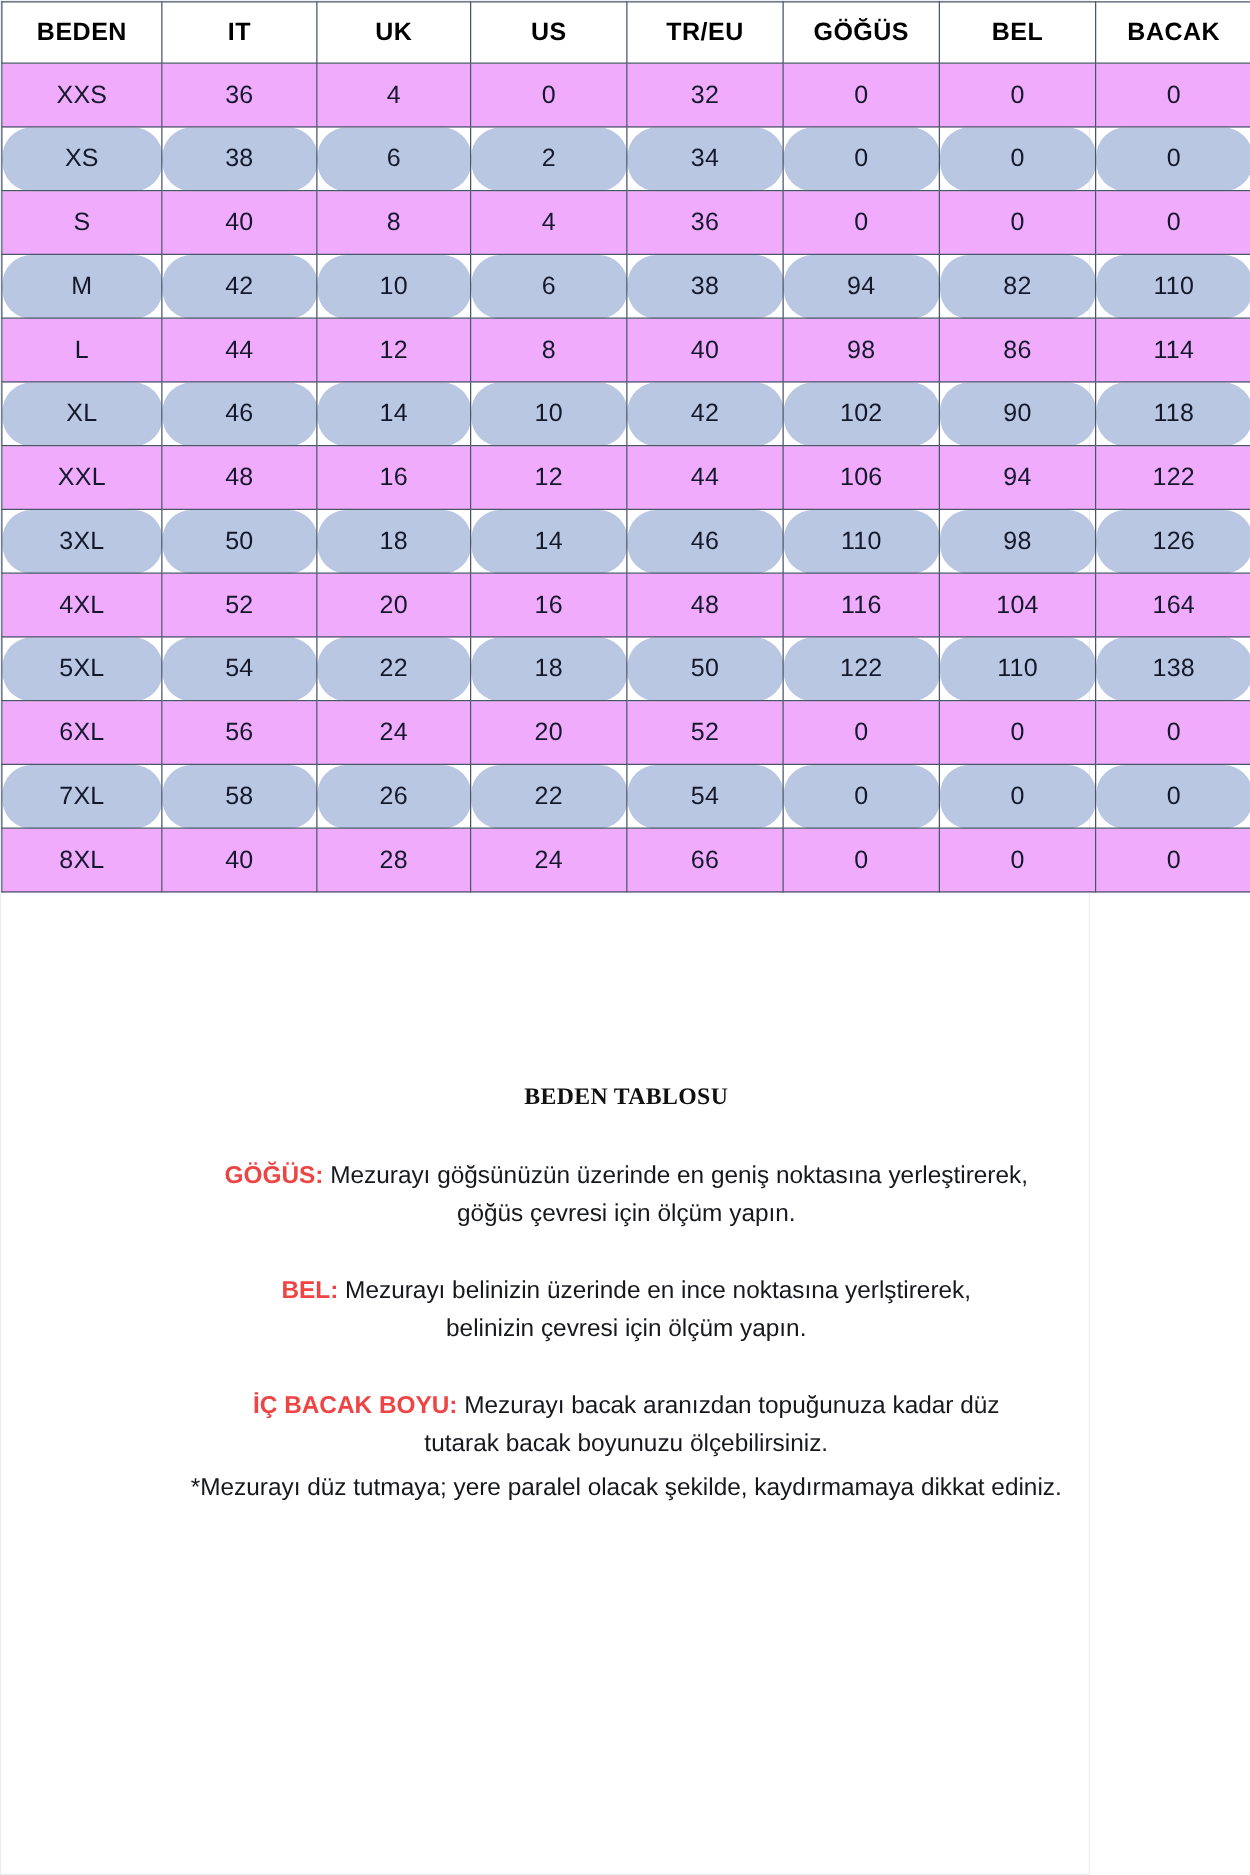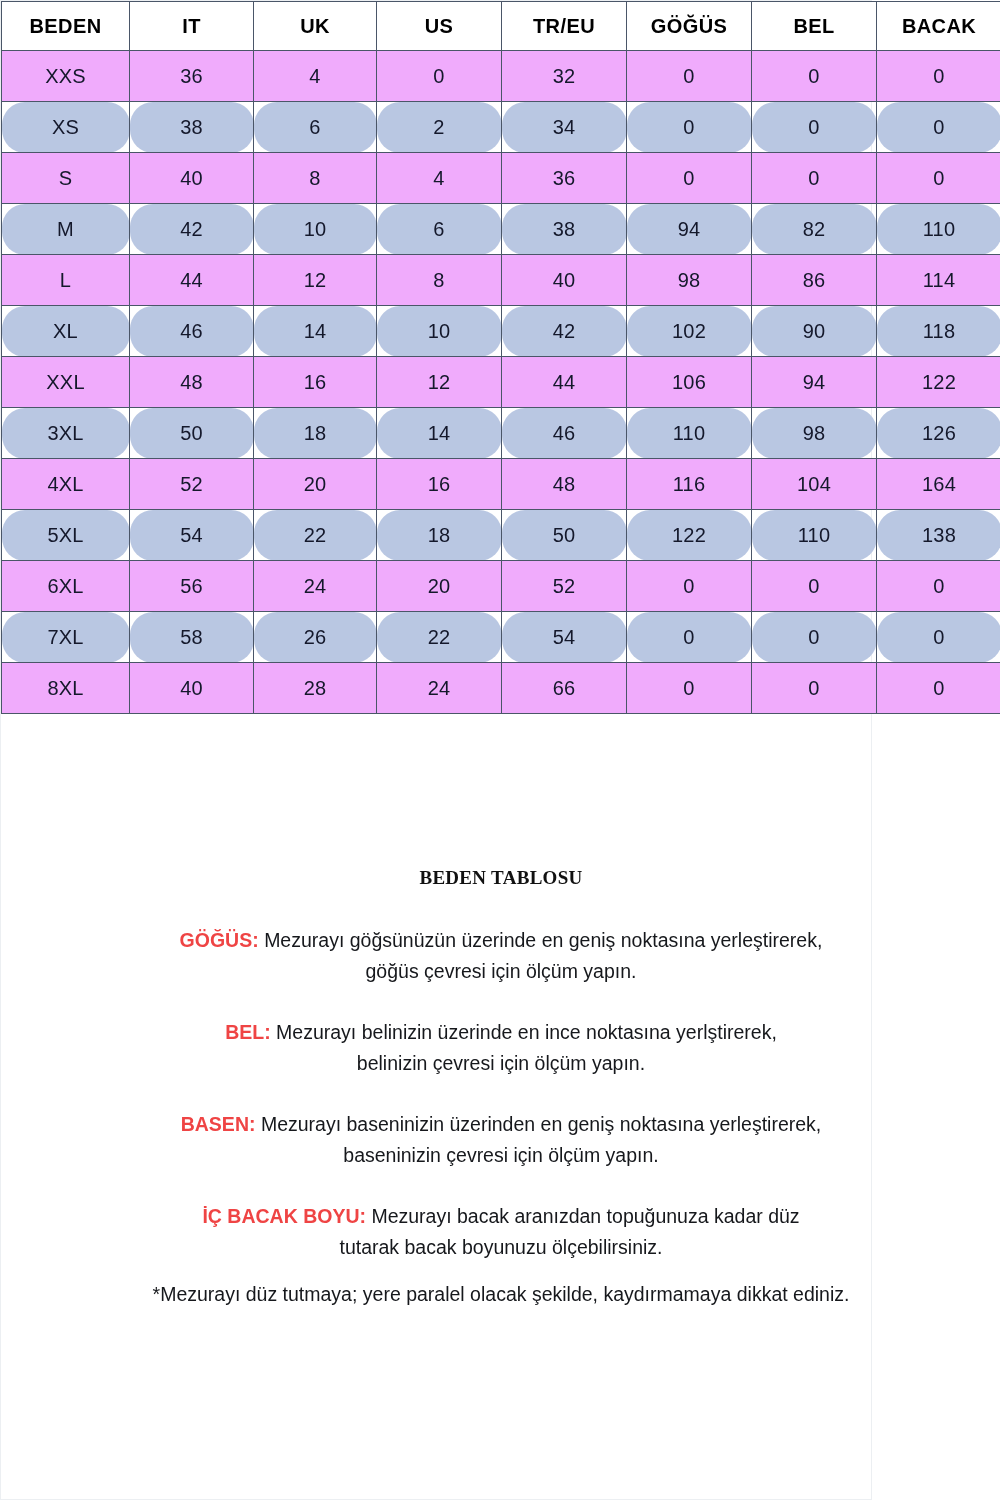--- a/index.html
+++ b/index.html
@@ -96,21 +96,21 @@
     font-weight: 700;
     color: #ef4444;
   }
   .note-last {
     margin-bottom: 0;
   }
   .note .tight {
     display: block;
   }
   .footnote {
-    margin: 16px auto 0 auto;
+    margin: 4px auto 0 auto;
     width: 930px;
     font-size: 19.5px;
     line-height: 31px;
     color: #16181c;
     text-align: center;
   }
 </style>
 </head>
 <body>
 
@@ -282,25 +282,20 @@
       <span>Mezurayı göğsünüzün üzerinde en geniş noktasına yerleştirerek,</span>
       <span class="tight">göğüs çevresi için ölçüm yapın.</span>
     </div>
 
     <div class="note">
       <span class="lbl">BEL:</span>
       <span>Mezurayı belinizin üzerinde en ince noktasına yerlştirerek,</span>
       <span class="tight">belinizin çevresi için ölçüm yapın.</span>
     </div>
 
-    <div class="note">
-      <span class="lbl">BASEN:</span>
-      <span>Mezurayı baseninizin üzerinden en geniş noktasına yerleştirerek,</span>
-      <span class="tight">baseninizin çevresi için ölçüm yapın.</span>
-    </div>
 
     <div class="note note-last">
       <span class="lbl">İÇ BACAK BOYU:</span>
       <span>Mezurayı bacak aranızdan topuğunuza kadar düz</span>
       <span class="tight">tutarak bacak boyunuzu ölçebilirsiniz.</span>
     </div>
 
     <div class="footnote">*Mezurayı düz tutmaya;  yere paralel olacak şekilde, kaydırmamaya dikkat ediniz.</div>
 
   </div>

